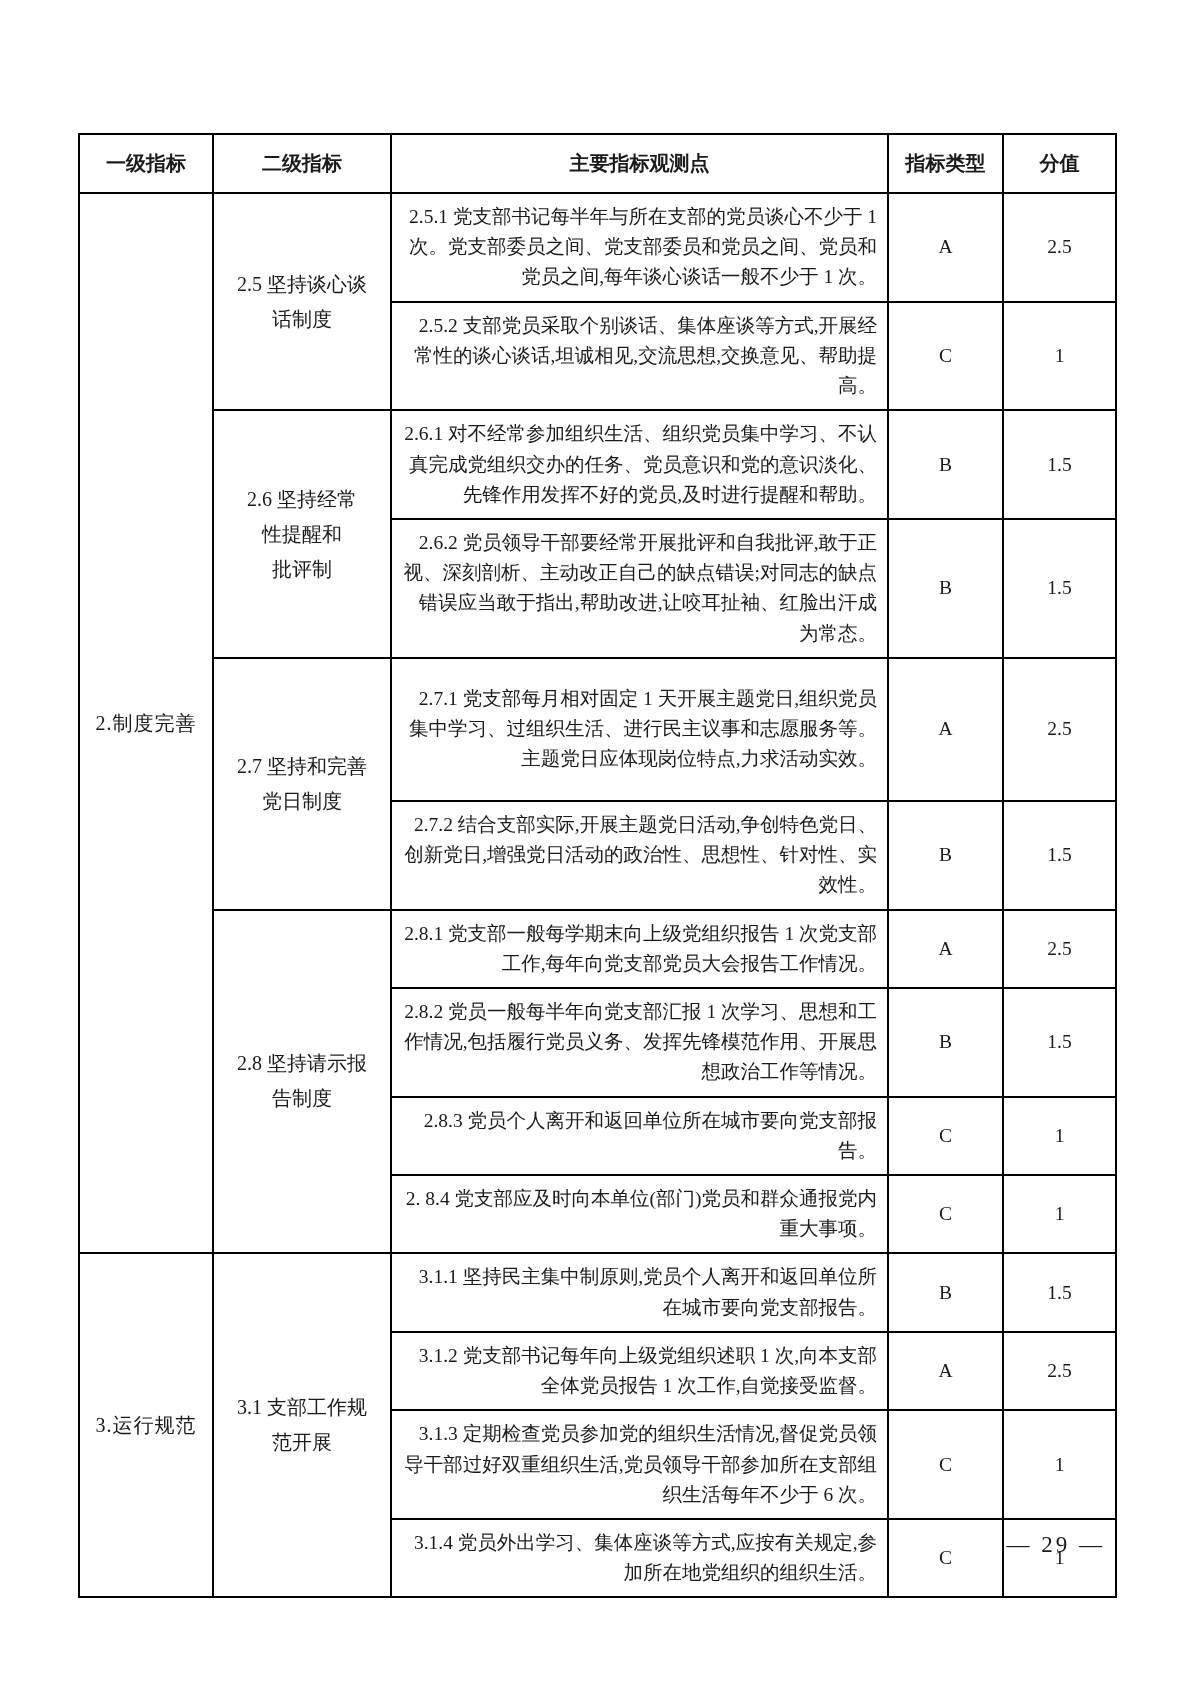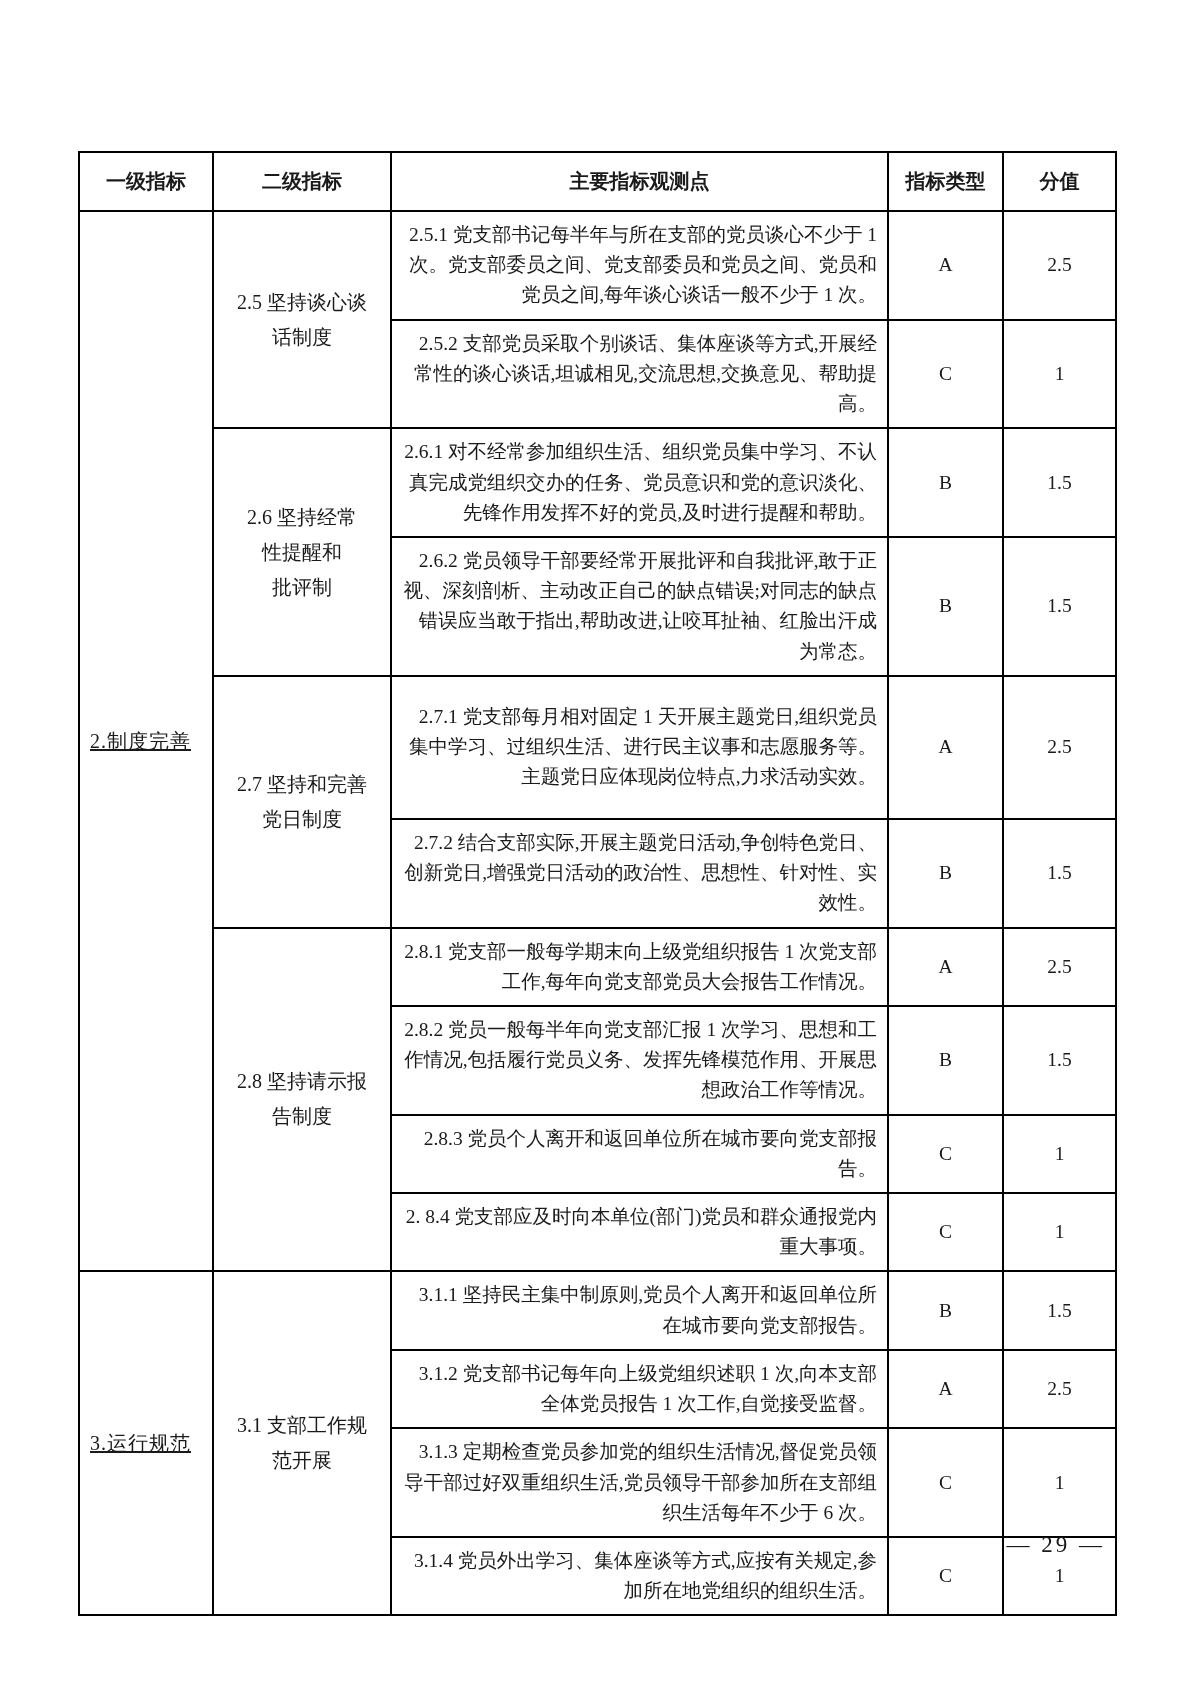--- a/index.html
+++ b/index.html
@@ -1,38 +1,38 @@
 <!DOCTYPE html>
 <html><head>
 <meta charset="utf-8">
 <style>
   html,body{margin:0;padding:0;}
   body{
     width:1191px;height:1684px;position:relative;
     background:#ffffff;color:#1a1a1a;
     font-family:"Liberation Serif","DejaVu Serif",serif;
   }
-  .sheet{position:absolute;left:78px;top:151px;}
+  .sheet{position:absolute;left:78px;top:133px;}
   table{
     border-collapse:collapse;table-layout:fixed;width:1037px;
   }
   col.c1{width:134px}
   col.c2{width:178px}
   col.c3{width:497px}
   col.c4{width:115px}
   col.c5{width:113px}
   th,td{border:2px solid #000;box-sizing:border-box;}
   th{
     font-family:"Liberation Sans","DejaVu Sans",sans-serif;
     font-weight:bold;font-size:20px;text-align:center;vertical-align:middle;
     padding:6px 2px;
   }
   td{vertical-align:middle;}
   .lvl1{
-    text-align:left;font-size:20px;letter-spacing:1px;padding:4px 10px;text-decoration:underline;
+    text-align:center;font-size:20px;letter-spacing:1px;padding:4px 10px;
   }
   .lvl2{
     text-align:center;font-size:20px;white-space:pre-line;line-height:1.75;
     padding:4px 16px;
   }
   .obs{
     font-size:19.5px;line-height:1.55;text-align:right;padding:8px 10px 8px 11px;
   }
   .typ,.scr{
     text-align:center;font-size:19.5px;padding:2px;

